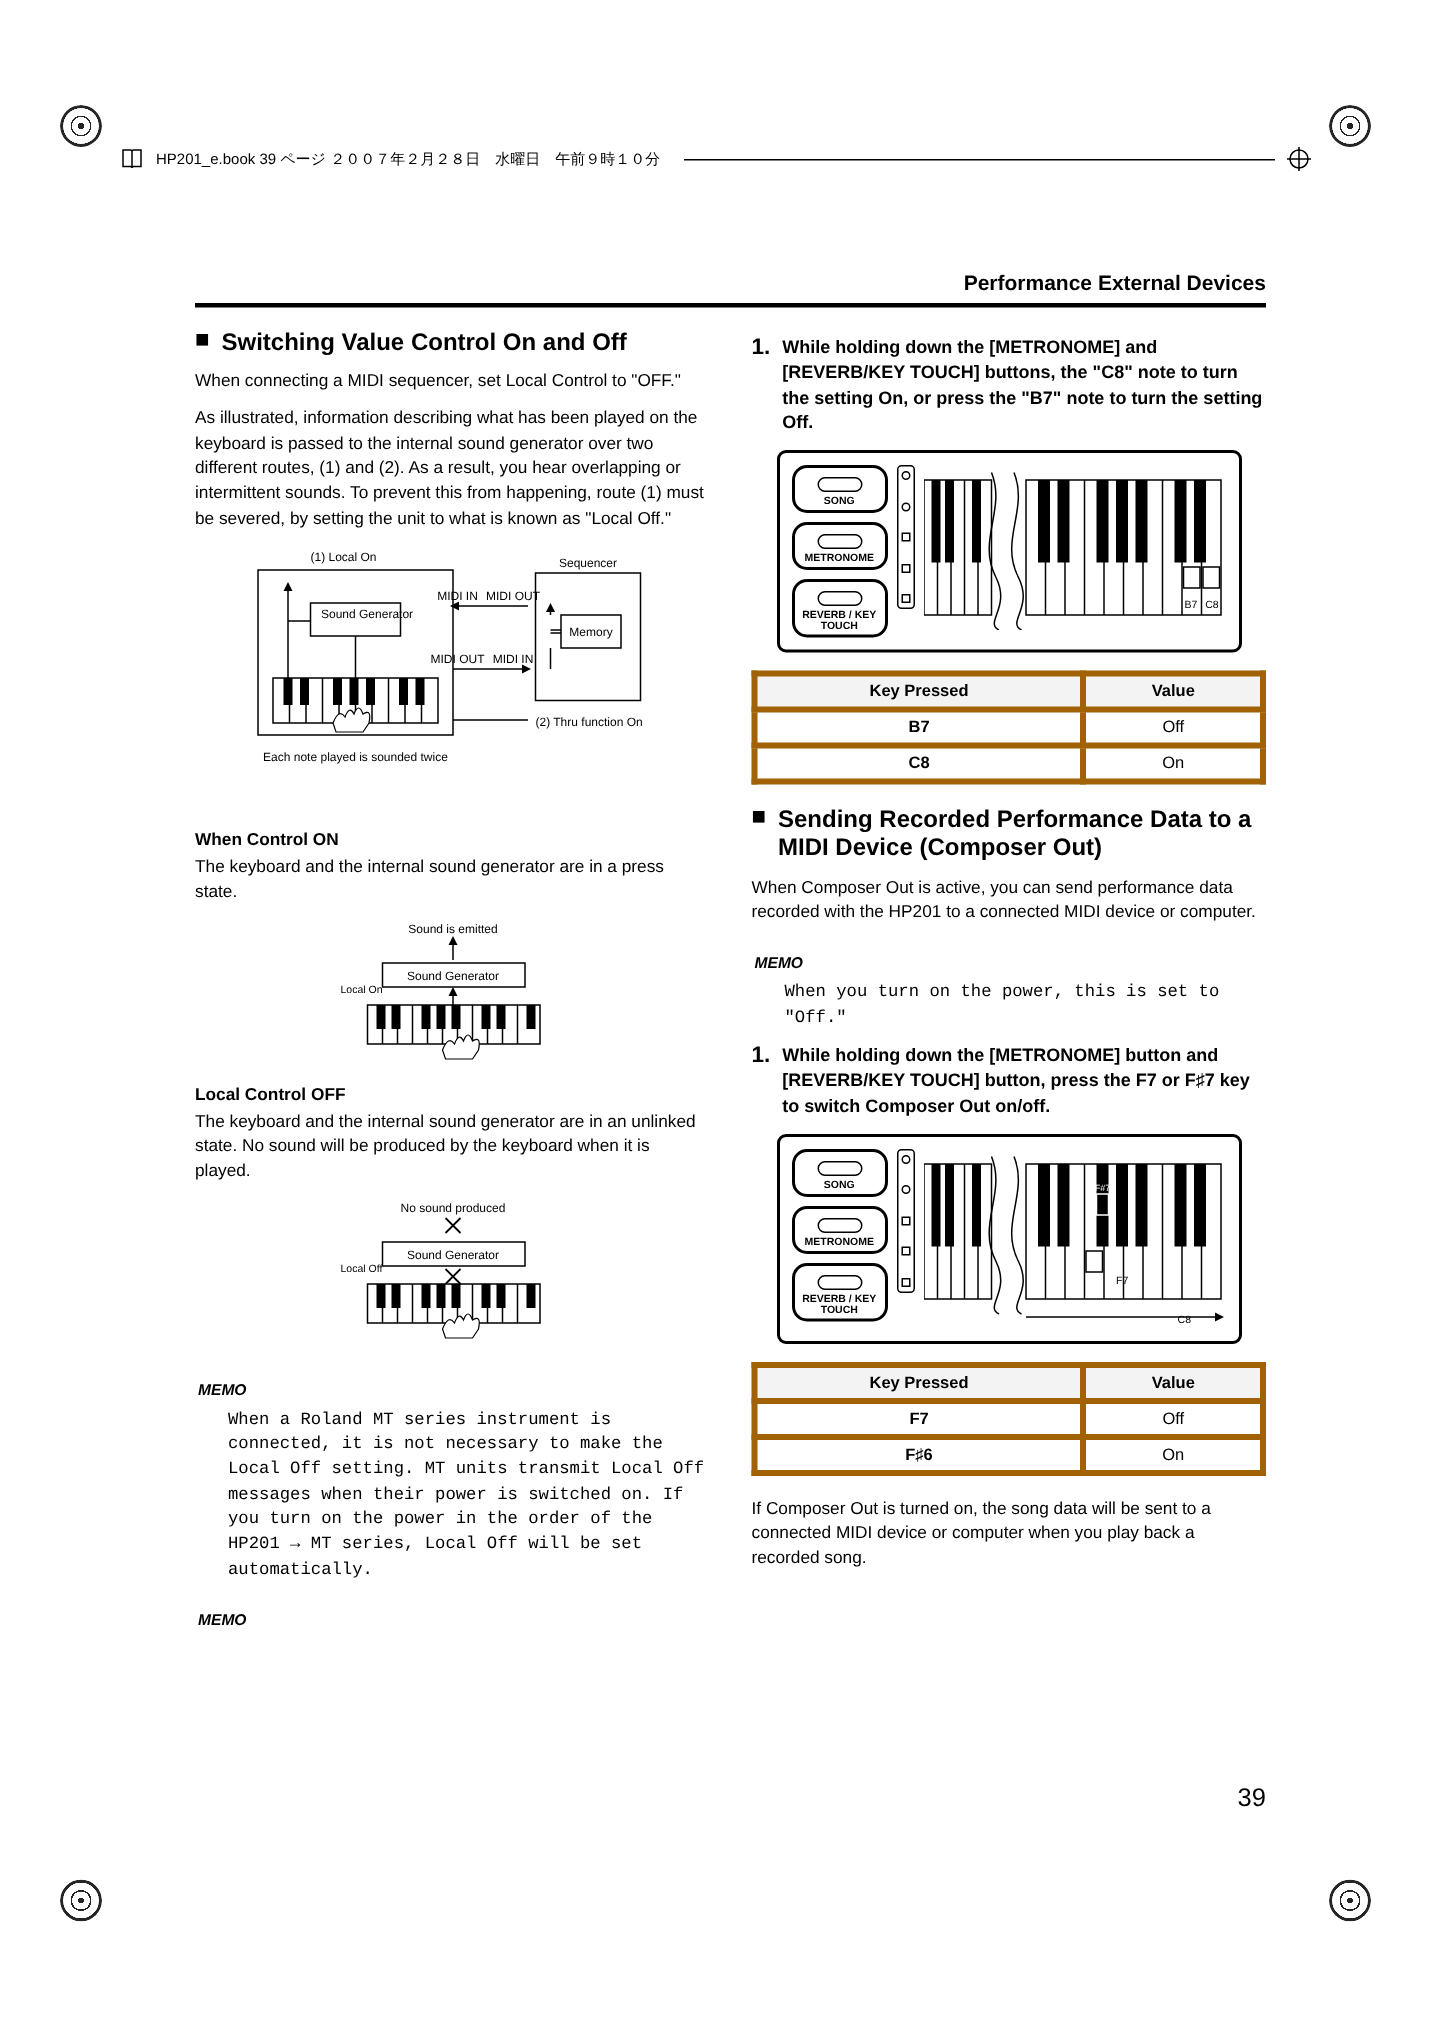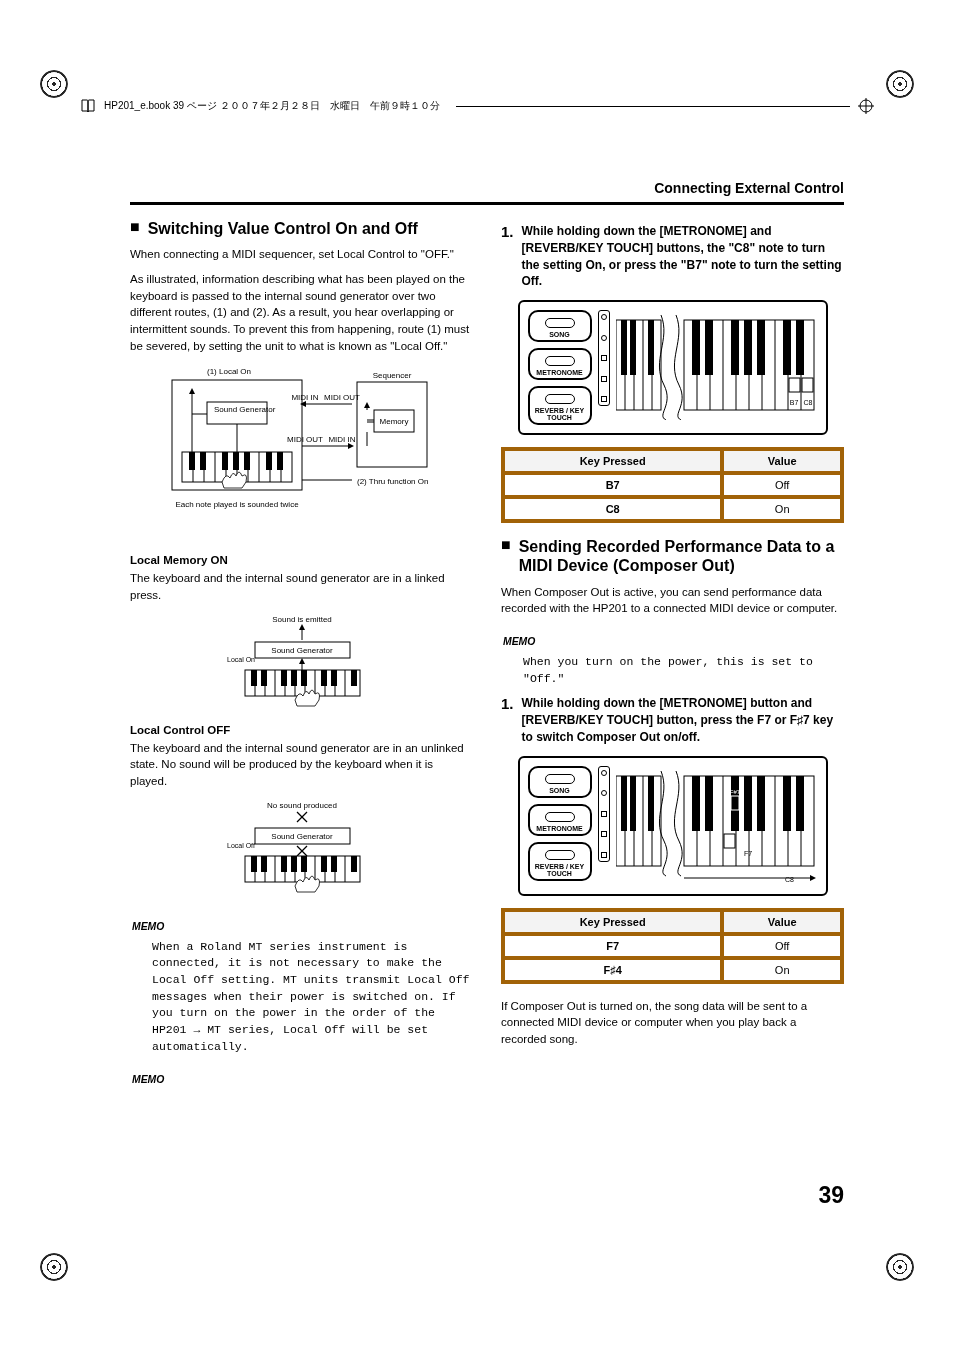--- a/index.html
+++ b/index.html
@@ -85,21 +85,21 @@
     font-size: 11px;
     margin: 10px 0 14px;
   }
   table.kv th, table.kv td {
     border: 4px solid #a16207;
     padding: 4px 6px;
     text-align: center;
   }
   table.kv th { background: #f3f3f3; font-weight: 700; }
   .page-number {
-    position:absolute; bottom: -8px; right: 0; font-size: 23px; font-weight: 700;
+    position:absolute; bottom: -8px; right: 0; font-size: 17px; font-weight: 400;
   }
 
   
   .figure {
     margin: 8px auto 12px;
     display:flex; justify-content:center;
   }
   .figure svg { max-width: 100%; }
 
   
@@ -133,21 +133,21 @@
     <span class="icon">
       <svg viewBox="0 0 16 16">
           <circle cx="8" cy="8" r="6" fill="none" stroke="#000"></circle>
           <line x1="8" y1="0" x2="8" y2="16" stroke="#000"></line>
           <line x1="0" y1="8" x2="16" y2="8" stroke="#000"></line>
         </svg>
     </span>
   </div>
 
   <div class="content">
-    <div class="running-head">Connecting External Control</div>
+    <div class="running-head">Performance External Devices</div>
     <hr class="rule">
 
     <div class="cols">
 
       <div class="col">
         <h2 class="sec">
           <span class="bullet">■</span>
           <span>Switching Value Control On and Off</span>
         </h2>
         <p>When connecting a MIDI sequencer, set Local Control to "OFF."</p>
@@ -210,22 +210,22 @@
               <line x1="215" y1="48" x2="222" y2="48" stroke="#000" transform="translate(0,10)"></line>
             <line x1="215" y1="84" x2="215" y2="70" stroke="#000"></line>
               <line x1="215" y1="70" x2="222" y2="70" stroke="#000" transform="translate(0,-10)"></line>
             <polygon points="215,40 212,46 218,46"></polygon>
             <text x="205" y="122"><tspan>(2) Thru function On</tspan></text>
             <line x1="200" y1="118" x2="150" y2="118" stroke="#000" stroke-dasharray="0"></line>
             <text x="85" y="145" text-anchor="middle"><tspan>Each note played is sounded twice</tspan></text>
           </svg>
         </div>
 
-        <div class="sublabel">Local Memory ON</div>
-        <p>The keyboard and the internal sound generator are in a linked press.</p>
+        <div class="sublabel">When Control ON</div>
+        <p>The keyboard and the internal sound generator are in a press state.</p>
 
         <div class="figure">
           <svg width="170" height="100" viewBox="0 0 170 100" font-family="Arial" font-size="8">
             <text x="85" y="10" text-anchor="middle"><tspan>Sound is emitted</tspan></text>
             <line x1="85" y1="28" x2="85" y2="14" stroke="#000"></line>
               <polygon points="85,12 82,18 88,18"></polygon>
             <rect x="38" y="30" width="95" height="16" fill="none" stroke="#000"></rect>
             <text x="85" y="41" text-anchor="middle"><tspan>Sound Generator</tspan></text>
             <text x="10" y="50" font-size="7"><tspan>Local On</tspan></text>
             <line x1="85" y1="58" x2="85" y2="48" stroke="#000"></line>
@@ -529,21 +529,21 @@
             <th>Key Pressed</th>
             <th>Value</th>
           </tr>
             </thead>
           <tbody>
             <tr>
                 <td style="font-weight:700">F7</td>
                 <td>Off</td>
               </tr>
             <tr>
-                <td style="font-weight:700">F♯4</td>
+                <td style="font-weight:700">F♯6</td>
                 <td>On</td>
               </tr>
           </tbody>
         </table>
 
         <p style="margin-left:0">If Composer Out is turned on, the song data will be sent to a connected MIDI device or computer when you play back a recorded song.</p>
       </div>
     </div>
 
     <div class="page-number">39</div>

